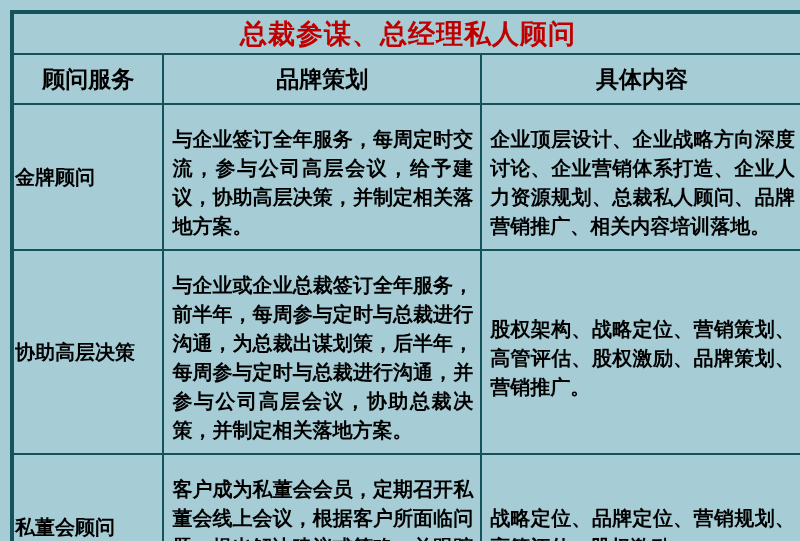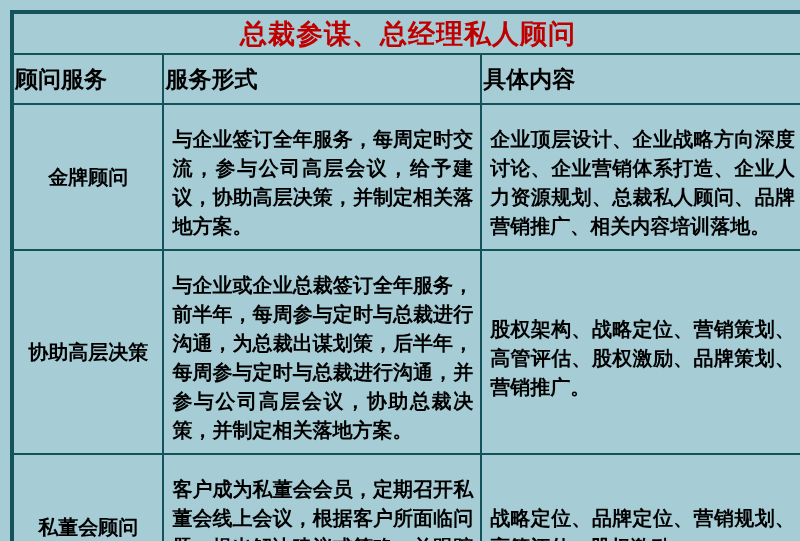--- a/index.html
+++ b/index.html
@@ -33,27 +33,27 @@
     overflow: hidden;
   }
   td.title-cell {
     text-align: center;
     font-size: 27px;
     font-weight: bold;
     height: 42px;
     letter-spacing: 1px;
   }
   th.col-head {
-    text-align: left;
+    text-align: center;
     font-size: 23px;
     font-weight: bold;
     height: 50px;
   }
   td.service-cell {
-    text-align: center;
+    text-align: left;
     font-size: 20px;
     font-weight: bold;
   }
   td.form-cell, td.content-cell {
     text-align: justify;
     font-size: 20px;
     font-weight: bold;
     line-height: 29px;
     padding: 20px 7px 8px 8px;
   }
@@ -73,21 +73,21 @@
       <col class="col-service">
       <col class="col-form">
       <col class="col-content">
     </colgroup>
     <tbody>
       <tr>
         <td class="title-cell" colspan="3" style="color: rgb(192, 0, 0);">总裁参谋、总经理私人顾问</td>
       </tr>
       <tr>
         <th class="col-head">顾问服务</th>
-        <th class="col-head">服务形式</th>
+        <th class="col-head">品牌策划</th>
         <th class="col-head">具体内容</th>
       </tr>
       <tr class="row-1">
         <td class="service-cell">金牌顾问</td>
         <td class="form-cell">与企业签订全年服务，每周定时交流，参与公司高层会议，给予建议，协助高层决策，并制定相关落地方案。</td>
         <td class="content-cell">企业顶层设计、企业战略方向深度讨论、企业营销体系打造、企业人力资源规划、总裁私人顾问、品牌营销推广、相关内容培训落地。</td>
       </tr>
       <tr class="row-2">
         <td class="service-cell">协助高层决策</td>
         <td class="form-cell">与企业或企业总裁签订全年服务，前半年，每周参与定时与总裁进行沟通，为总裁出谋划策，后半年，每周参与定时与总裁进行沟通，并参与公司高层会议，协助总裁决策，并制定相关落地方案。</td>

